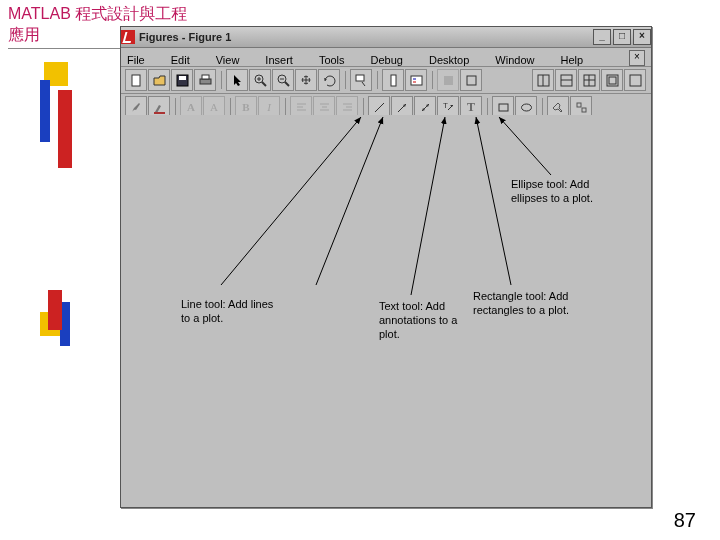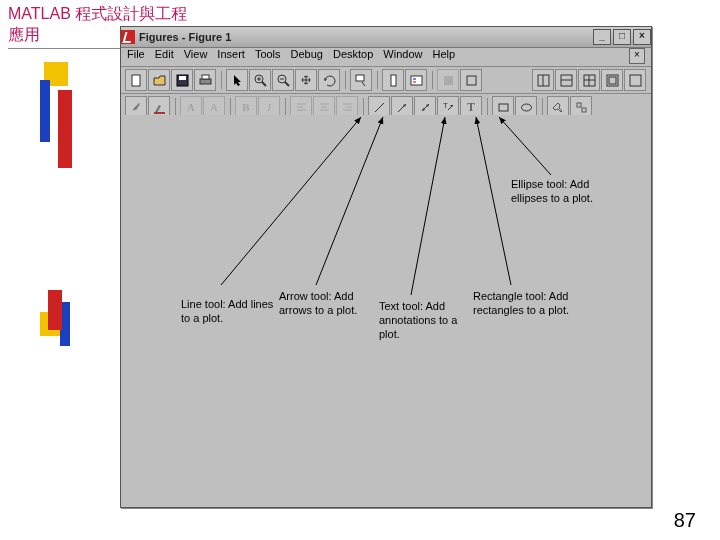--- a/index.html
+++ b/index.html
@@ -76,22 +76,22 @@
     background: #c8c8c8;
     margin-left: 2px;
     font-size: 10px;
     line-height: 12px;
     text-align: center;
     cursor: default;
   }
   .menubar {
     height: 18px;
     display: flex;
-    align-items: flex-start;
-    gap: 10px;
+    align-items: flex-end;
+    gap: 26px;
     padding: 0 6px;
     font-size: 11px;
     color: #000;
     border-bottom: 1px solid #888;
   }
   .menubar .mclose {
     margin-left: auto;
     width: 14px; height: 14px;
     border: 1px solid #666;
     background: #c8c8c8;
@@ -413,20 +413,19 @@
         </marker>
       </defs>
       <line x1="100" y1="170" x2="240" y2="2" stroke="#000" marker-end="url(#ah)"></line>
       <line x1="195" y1="170" x2="262" y2="2" stroke="#000" marker-end="url(#ah)"></line>
       <line x1="290" y1="180" x2="324" y2="2" stroke="#000" marker-end="url(#ah)"></line>
       <line x1="390" y1="170" x2="355" y2="2" stroke="#000" marker-end="url(#ah)"></line>
       <line x1="430" y1="60" x2="378" y2="2" stroke="#000" marker-end="url(#ah)"></line>
     </svg>
 
     <div class="annot" style="left:60px; top:175px;margin-top:8px;">Line tool: Add lines to a plot.</div>
-    <div class="annot" style="left:158px; top:175px;">Arrow tool: Add arrows to a plot.</div>
     <div class="annot" style="left:258px; top:185px;">Text tool: Add annotations to a plot.</div>
     <div class="annot" style="left:352px; top:175px; width:110px">Rectangle tool: Add rectangles to a plot.</div>
     <div class="annot" style="left:390px; top:63px; width:100px">Ellipse tool: Add ellipses to a plot.</div>
   </div>
 </div>
 
 <div class="page-num">87</div>
 
 </body></html>

